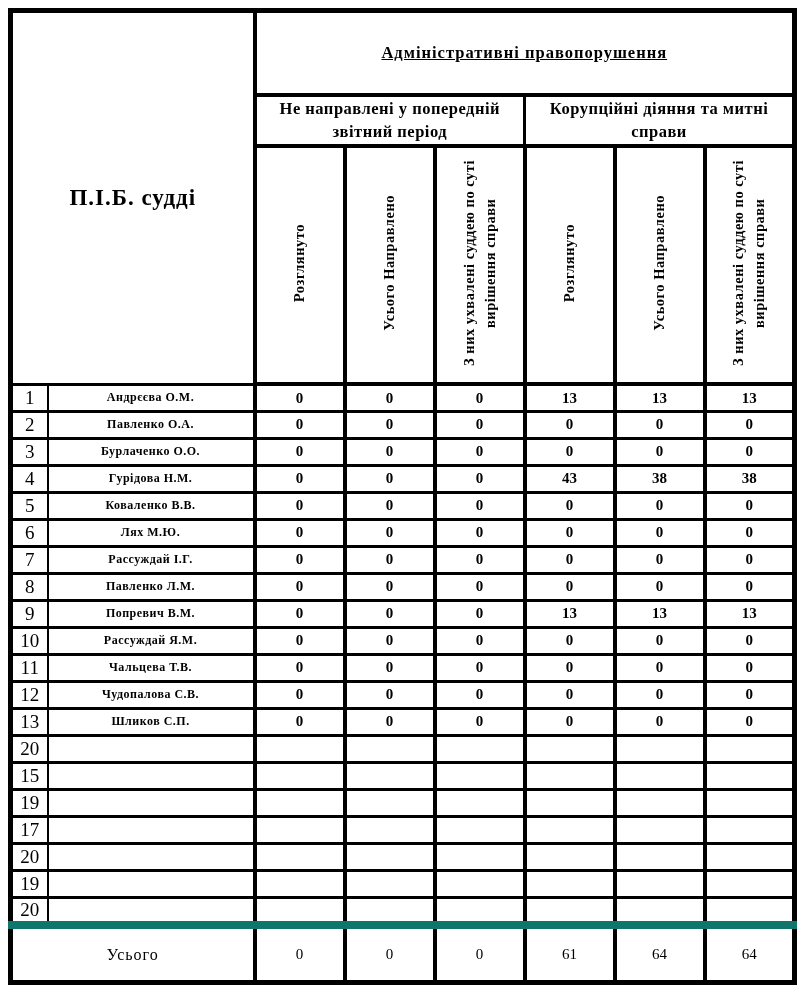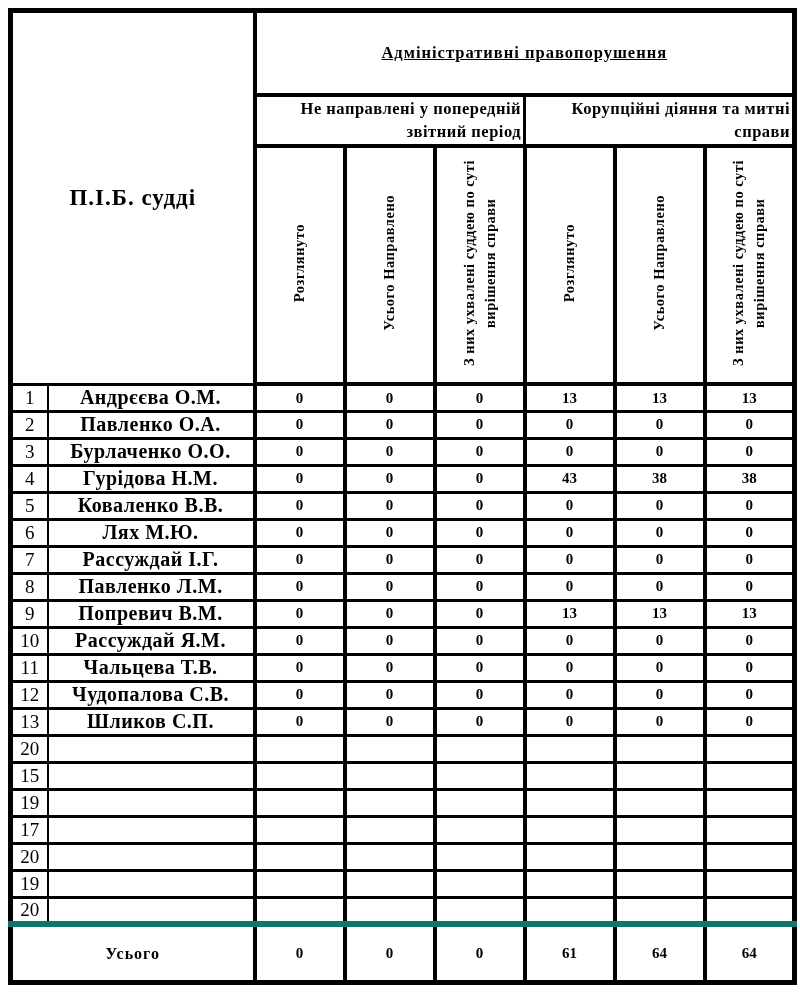--- a/index.html
+++ b/index.html
@@ -44,21 +44,20 @@
     border-bottom: 4px solid #000;
     text-decoration: underline;
   }
   .group-head {
     font-weight: bold;
     font-size: 16.5px;
     letter-spacing: 0.5px;
     height: 46px;
     line-height: 1.45;
     border-bottom: 4px solid #000;
-    text-align: right;
   }
   .v-head {
     height: 238px;
     border-left-width: 4px;
     border-right-width: 4px;
     border-bottom: 4px solid #000;
     vertical-align: middle;
   }
   .vtext {
     display: inline-block;
@@ -73,36 +72,36 @@
   }
   
   tbody tr { height: 27px; }
   .num-cell {
     font-weight: normal;
     font-size: 19px;
     border-right: 2px solid #000;
   }
   .name-cell {
     font-weight: bold;
-    font-size: 20px;
+    font-size: 12px;
     letter-spacing: 0.5px;
     border-left: 2px solid #000;
     border-right: 4px solid #000;
   }
   .val-cell {
     font-weight: bold;
     font-size: 15px;
     border-left-width: 4px;
     border-right-width: 4px;
   }
   
   .total-row td {
     height: 58px;
-    border-top: 6px solid #0f766e;
-    font-weight: bold;
+    border-top: 8px solid #0f766e;
+    font-weight: normal;
   }
   .total-label {
     font-size: 16px;
     letter-spacing: 1px;
     border-right: 4px solid #000;
   }
   .total-val {
     font-size: 15px;
     border-left-width: 4px;
     border-right-width: 4px;

